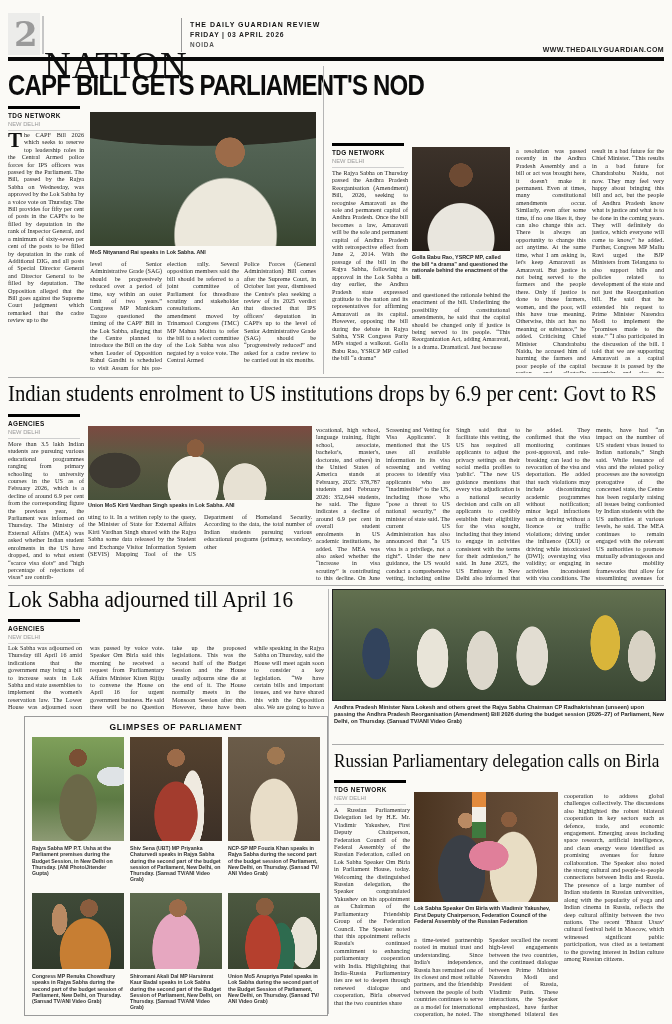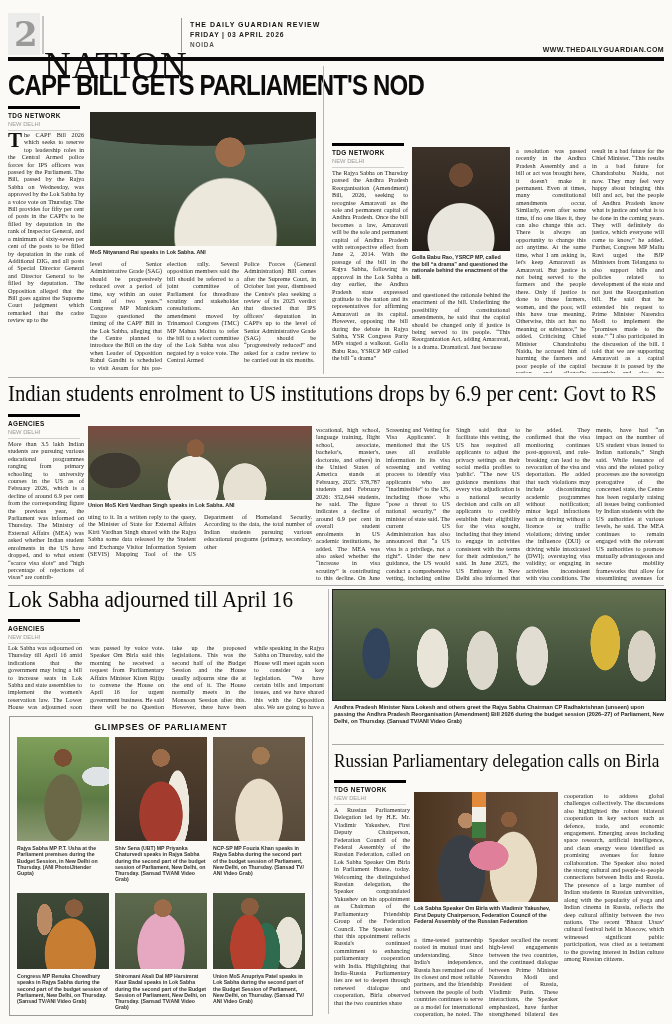--- a/index.html
+++ b/index.html
@@ -90,21 +90,21 @@
       linear-gradient(180deg,#3f4a38 0%,#313a2c 100%);}
   #g5{background:radial-gradient(circle 9px at 52% 20%, #9c6b49 97%, transparent),
       radial-gradient(ellipse 24px 38px at 50% 75%, #e6a7c0 97%, transparent),
       linear-gradient(180deg,#5d6a4e 0%,#49553c 100%);}
   #g6{background:radial-gradient(circle 9px at 40% 18%, #8a5d3e 97%, transparent),
       radial-gradient(ellipse 18px 34px at 38% 72%, #b5402e 97%, transparent),
       radial-gradient(ellipse 14px 30px at 58% 78%, #2e6b4f 97%, transparent),
       radial-gradient(ellipse 14px 26px at 82% 65%, #e9e4d8 97%, transparent),
       linear-gradient(180deg,#4c5840 0%,#3b4531 100%);}
   
-  #glimpses{left:9px;top:716px;width:302px;height:298px;border:1px solid #9a9a9a;}
+  #glimpses{left:24px;top:716px;width:302px;height:298px;border:1px solid #9a9a9a;}
   #glimpses .title{position:absolute;left:0;top:5px;width:100%;text-align:center;
     font:bold 8.5px/10px "Liberation Sans",sans-serif;letter-spacing:.8px;color:#111;}
   .gcell{position:absolute;width:92px;}
   .gcell .gph{height:100%;}
   .gcap{position:absolute;font:bold 5.2px/6.3px "Liberation Sans",sans-serif;color:#333;overflow:hidden;}
 </style>
 </head>
 <body>
 
 <div id="page">

